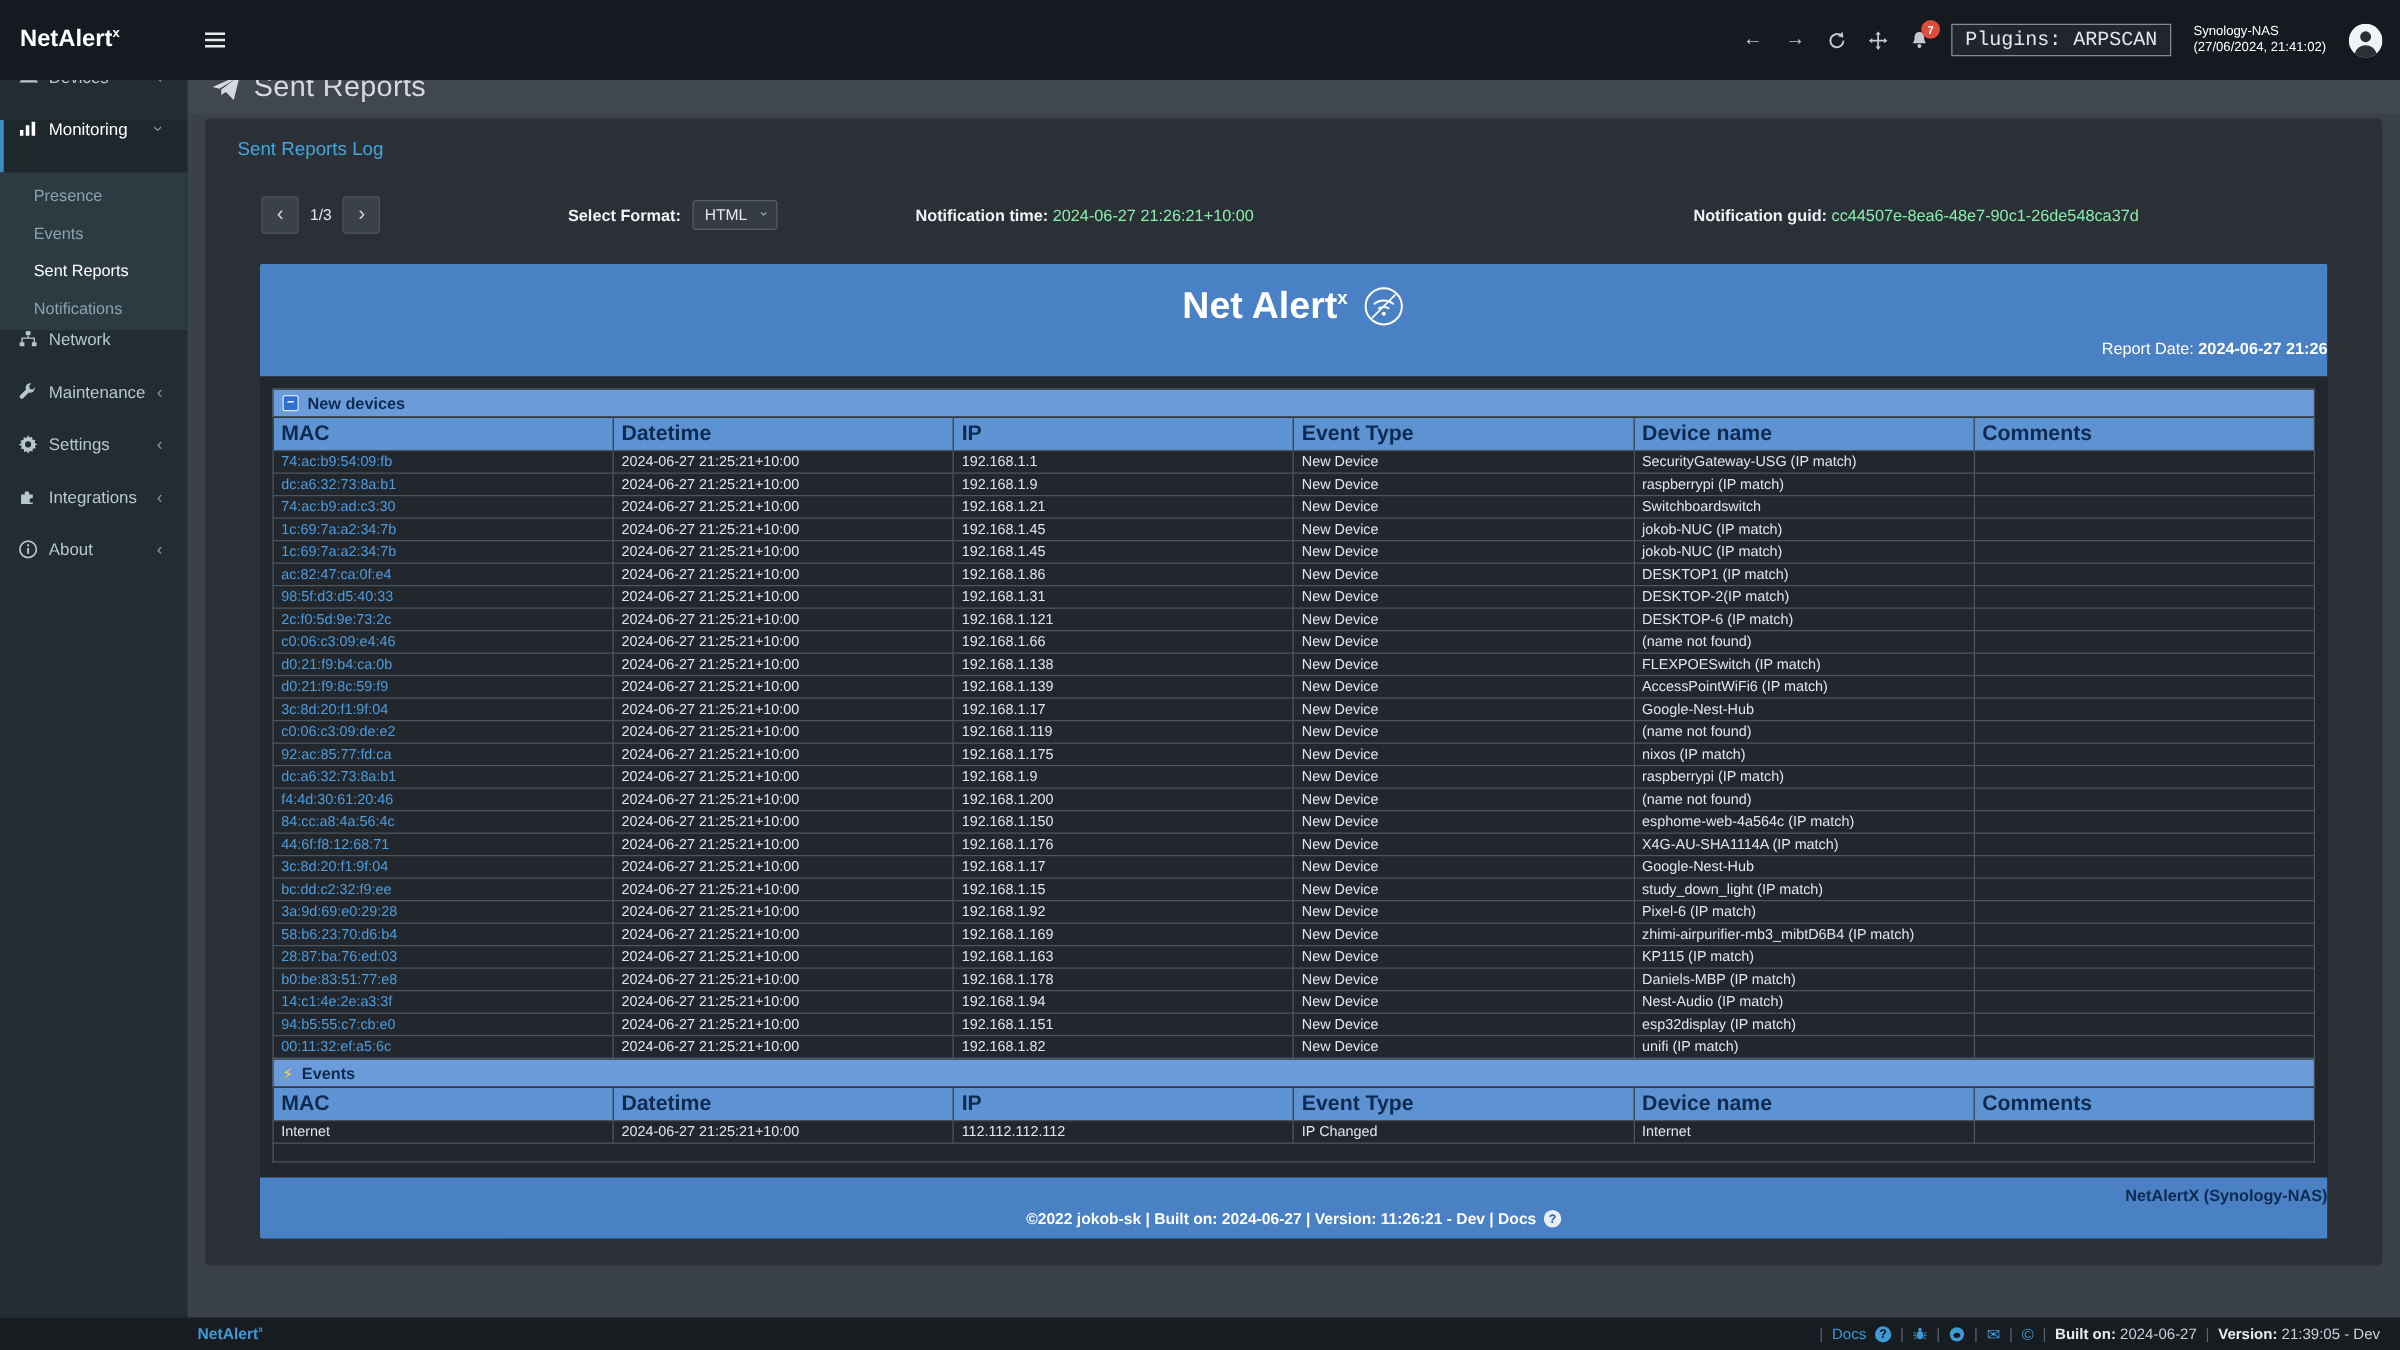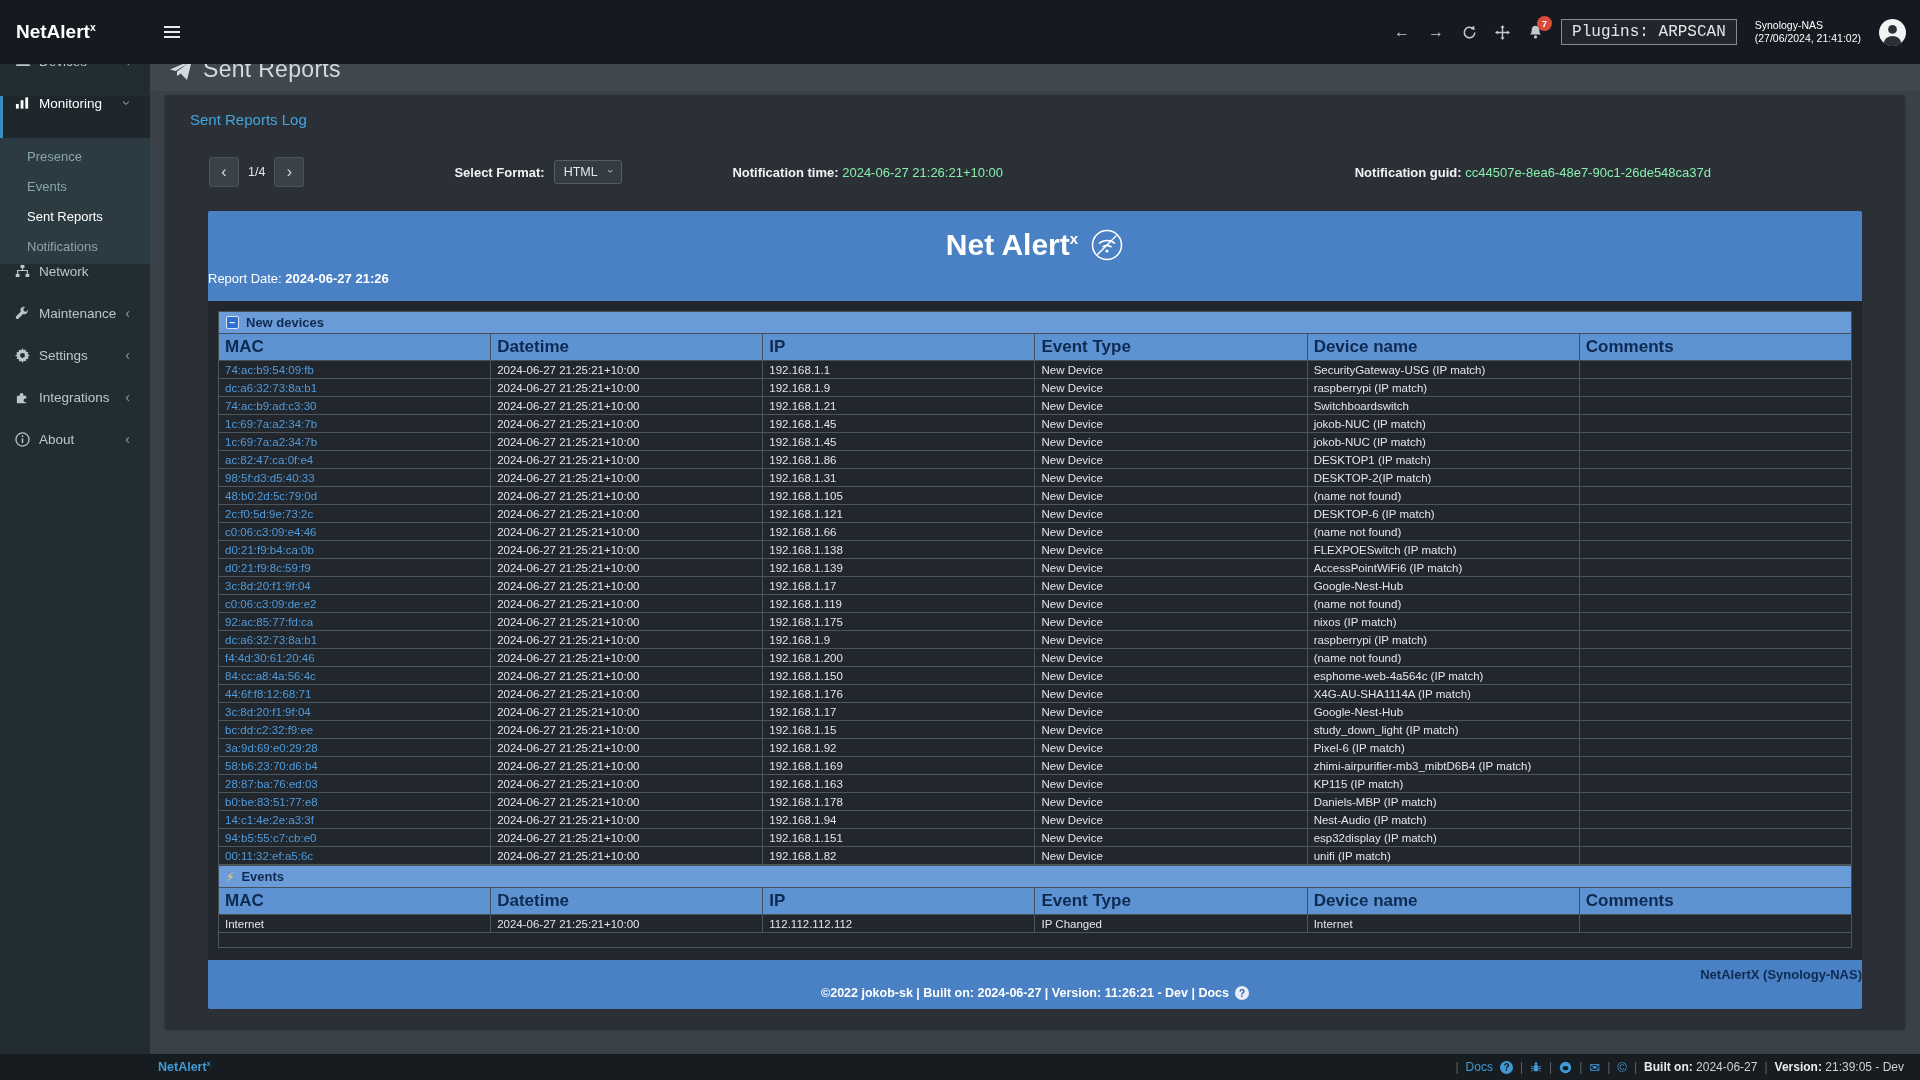--- a/index.html
+++ b/index.html
@@ -45,21 +45,21 @@
   .fmt label{font-weight:bold;color:#f0f2f4;cursor:default}
   .select{display:flex;align-items:flex-start;gap:11px;background:#343b41;border:1px solid #565d64;border-radius:3px;padding:4px 9px;font-size:12.5px;color:#e6e9eb;cursor:pointer}
   .select .caret{font-size:11px;color:#aeb4b9;transform:rotate(90deg);display:inline-block}
   .meta{margin-left:110px;white-space:nowrap}
   .meta b{color:#f0f2f4}
   .meta span{color:#86efac}
   .meta.guid{margin-left:auto;margin-right:170px}
 
   
   .report{margin:24px 43px 0 43px;background:#22272d;border-radius:2px;overflow:hidden}
-  .report-header{background:#4a80c4;text-align:left;padding:17px 0 15px;color:#fff}
+  .report-header{background:#4a80c4;text-align:right;padding:17px 0 15px;color:#fff}
   .report-title{font-size:30px;font-weight:bold;display:flex;align-items:center;justify-content:center;gap:12px}
   .report-title sup{font-size:15px}
   .report-date{margin-top:9px;font-size:13px}
   .report-body{padding:10px 10px 12px}
   .section-band{background:#6b9cd9;color:#0e2a50;font-weight:bold;font-size:13px;display:flex;align-items:center;gap:7px;padding:3px 7px;border:1px solid #46505a;border-bottom:none}
   .band-icon{display:inline-flex;align-items:center;justify-content:center}
   .band-icon.minus{width:13px;height:13px;background:#2e6fd2;border:1px solid #d8e4f5;border-radius:2px;color:#fff;font-size:10px;line-height:1}
   .band-icon.bolt{color:#ffd54d;font-size:12px}
   .rpt-table{width:100%;border-collapse:collapse;table-layout:fixed;font-size:11.5px}
   .rpt-table th{background:#5d92d3;color:#0e2a50;font-weight:bold;text-align:left;padding:3px 6px;border:1px solid #46505a;font-size:17px;overflow:hidden;white-space:nowrap}
@@ -227,21 +227,21 @@
       </svg>
     <h1>Sent Reports</h1>
   </div>
 
   <div class="box">
     <a class="box-title">Sent Reports Log</a>
 
     <div class="controls">
       <div class="pager">
         <button><span>‹</span></button>
-        <span class="pager-label">1/4</span>
+        <span class="pager-label">1/3</span>
         <button><span>›</span></button>
       </div>
       <div class="fmt">
         <label>Select Format:</label>
         <span class="select">
           <span>HTML</span>
           <span class="caret">›</span>
         </span>
       </div>
       <div class="meta">
@@ -337,28 +337,20 @@
               </tr>
               <tr>
                 <td><a href="#" class="mac-link">98:5f:d3:d5:40:33</a></td>
                 <td>2024-06-27 21:25:21+10:00</td>
                 <td>192.168.1.31</td>
                 <td>New Device</td>
                 <td>DESKTOP-2(IP match)</td>
                 <td></td>
               </tr>
               <tr>
-                <td><a href="#" class="mac-link">48:b0:2d:5c:79:0d</a></td>
-                <td>2024-06-27 21:25:21+10:00</td>
-                <td>192.168.1.105</td>
-                <td>New Device</td>
-                <td>(name not found)</td>
-                <td></td>
-              </tr>
-              <tr>
                 <td><a href="#" class="mac-link">2c:f0:5d:9e:73:2c</a></td>
                 <td>2024-06-27 21:25:21+10:00</td>
                 <td>192.168.1.121</td>
                 <td>New Device</td>
                 <td>DESKTOP-6 (IP match)</td>
                 <td></td>
               </tr>
               <tr>
                 <td><a href="#" class="mac-link">c0:06:c3:09:e4:46</a></td>
                 <td>2024-06-27 21:25:21+10:00</td>

